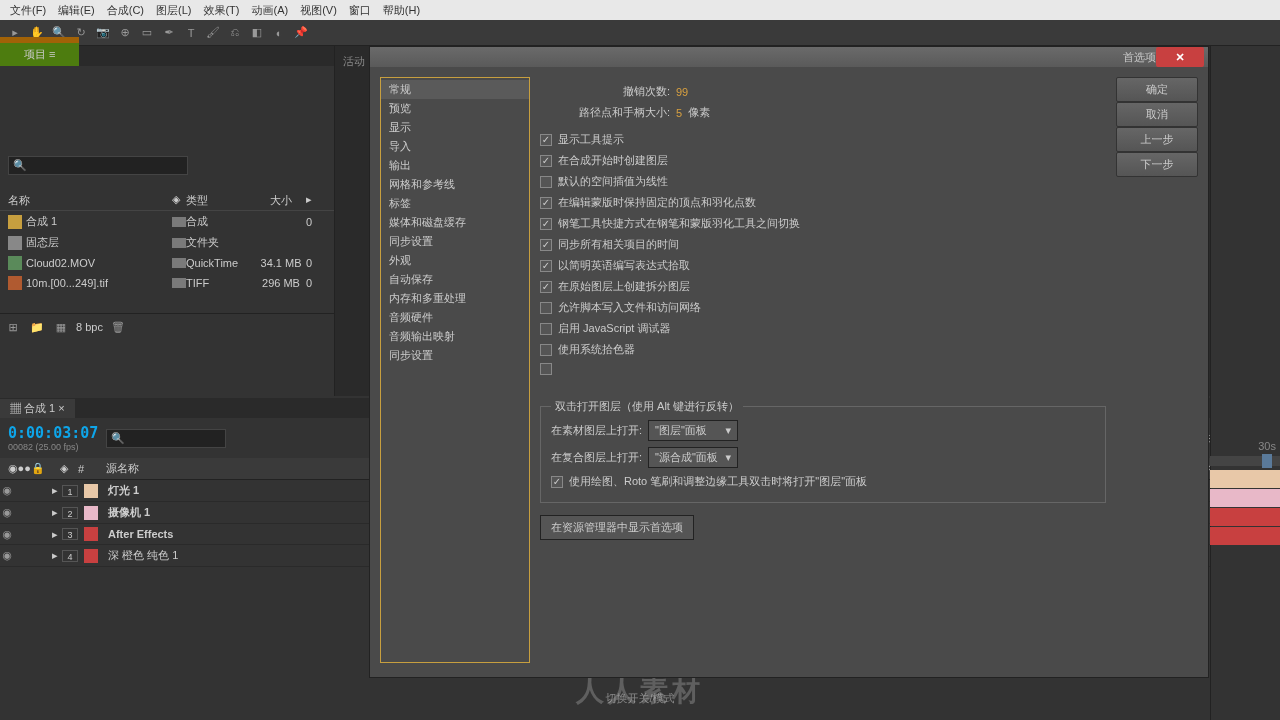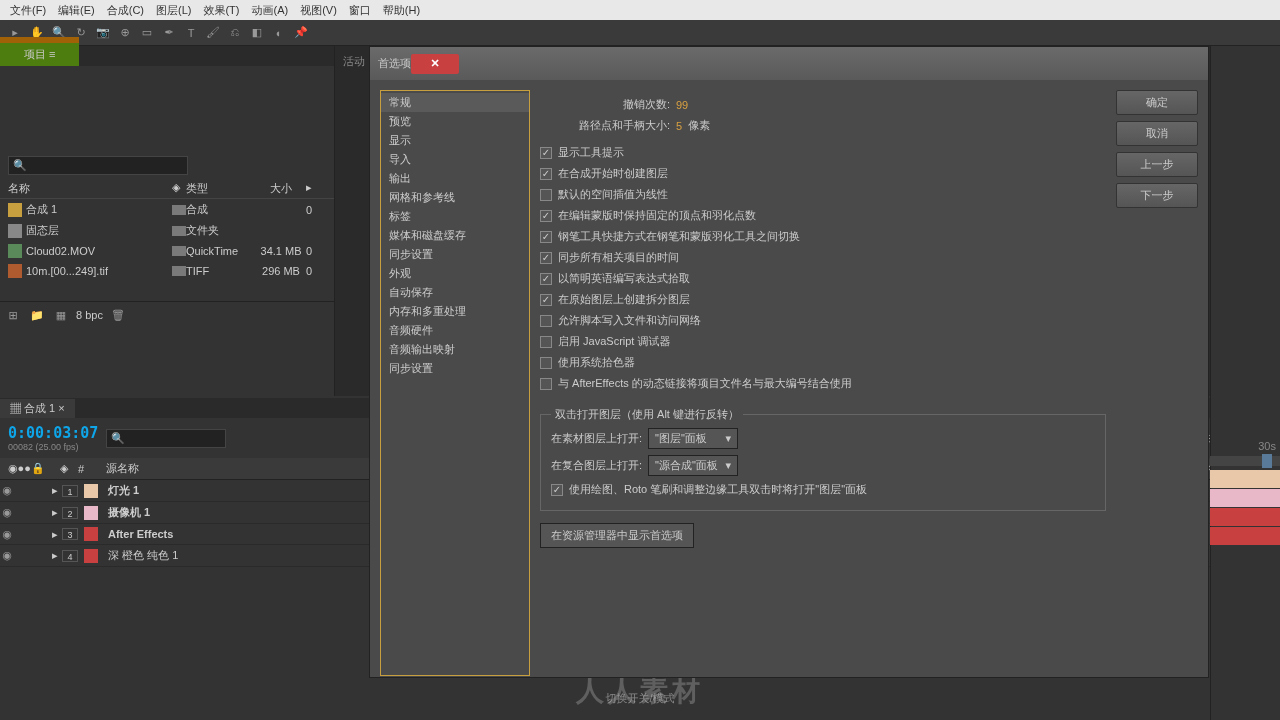--- a/index.html
+++ b/index.html
@@ -27,35 +27,35 @@
 .timecode{color:#0ea5e9;font-family:monospace;font-size:15px;font-weight:bold}
 .timecode-sub{color:#888;font-size:9px}
 .layer-header{background:#3a3a3a;padding:3px 8px;display:flex;align-items:center;gap:4px;border-bottom:1px solid #222}
 .layer-row{background:#333;padding:3px 0;display:flex;align-items:center;gap:2px;border-bottom:1px solid #2a2a2a}
 .eye{width:14px;text-align:center;color:#999}
 .layer-num{width:16px;height:12px;text-align:center;color:#ccc;border:1px solid #555;font-size:9px;line-height:12px}
 .color-sw{width:14px;height:14px;display:inline-block;margin:0 4px}
 .layer-name{flex:1;padding-left:4px}
 .switch-toggle{text-align:center;padding:4px;color:#888}
 .dialog-overlay{position:absolute;top:46px;left:369px;width:840px;height:632px;background:#4a4a4a;border:1px solid #222;z-index:100}
-.dialog-title{background:linear-gradient(#6a6a6a,#5a5a5a);height:33px;display:flex;align-items:center;justify-content:flex-start;padding:0 0 0 8px}
+.dialog-title{background:linear-gradient(#6a6a6a,#5a5a5a);height:20px;display:flex;align-items:center;justify-content:flex-end;padding:0 0 0 8px}
 .dialog-close{background:#c84040;width:48px;height:20px;display:flex;align-items:center;justify-content:center;color:#fff;font-weight:bold;cursor:pointer;border-radius:2px;margin-right:4px}
 .dialog-body{display:flex;padding:10px;gap:10px;height:calc(100% - 24px)}
 .cat-list{width:150px;border:1px solid #c79f3f;background:#4a4a4a;padding:2px 0}
 .cat-item{padding:2px 8px;cursor:pointer}
 .cat-item.sel{background:#5a5a5a}
 .settings-area{flex:1;padding:4px 0}
 .setting-row{display:flex;align-items:center;padding:3px 0;gap:6px}
 .setting-label{text-align:right;width:130px}
 .orange{color:#d8a040}
 .checkbox{width:12px;height:12px;border:1px solid #888;display:inline-flex;align-items:center;justify-content:center;background:#555}
 .checkbox.checked::after{content:"✓";color:#ccc;font-size:10px;line-height:10px}
-.dialog-buttons{display:flex;flex-direction:column;gap:6px}
+.dialog-buttons{display:flex;flex-direction:column;gap:0}
 .dlg-btn{background:linear-gradient(#666,#555);border:1px solid #333;padding:4px 0;width:82px;text-align:center;cursor:pointer;border-radius:2px}
-.section-box{border:1px solid #666;padding:10px;margin-top:20px;position:relative}
+.section-box{border:1px solid #666;padding:10px;margin-top:28px;position:relative}
 .section-title{position:absolute;top:-8px;left:10px;background:#4a4a4a;padding:0 4px}
 .dropdown{background:#555;border:1px solid #222;padding:2px 6px;display:inline-flex;align-items:center;gap:4px;min-width:90px;justify-content:space-between}
 .reveal-btn{background:#555;border:1px solid #222;padding:4px 10px;margin-top:12px;display:inline-block;cursor:pointer}
 .right-bg{position:absolute;right:0;top:46px;width:70px;height:674px;background:#333;border-left:1px solid #222}
 .right-track{position:absolute;right:0;top:440px;width:70px}
 .track-bar{height:18px;margin:1px 0}
 .search-box{background:#222;border:1px solid #444;padding:2px 4px;display:flex;align-items:center;gap:4px;width:180px;margin:4px 8px}
 .watermark{position:absolute;bottom:10px;left:50%;transform:translateX(-50%);font-size:28px;color:rgba(200,200,200,0.3);font-weight:bold;letter-spacing:4px}
 </style>
 </head>
@@ -91,21 +91,21 @@
 </div>
 
 <div class="main">
   <div class="project-panel">
     <div class="panel-tabrow">
         <div class="panel-tab">项目 ≡</div>
       </div>
     <div class="search-box" style="margin-top:90px">
       <span>🔍</span>
     </div>
-    <div class="project-header" style="margin-top:4px">
+    <div class="project-header" style="margin-top:16px">
       <div class="col-name">名称</div>
       <div style="width:14px">◈</div>
       <div class="col-type">类型</div>
       <div class="col-size">大小</div>
       <div class="col-media">▸</div>
     </div>
     <div id="proj-rows">
         <div class="project-row">
           <span class="proj-icon" style="background:#c79f3f"></span>
           <span class="col-name">合成 1</span>
@@ -303,21 +303,20 @@
           <div class="setting-row">
             <span class="checkbox"></span>
             <span>启用 JavaScript 调试器</span>
           </div>
           <div class="setting-row">
             <span class="checkbox"></span>
             <span>使用系统拾色器</span>
           </div>
           <div class="setting-row">
             <span class="checkbox"></span>
-            <span>与 AfterEffects 的动态链接将项目文件名与最大编号结合使用</span>
           </div>
         </div>
       <div class="section-box">
         <div class="section-title">双击打开图层（使用 Alt 键进行反转）</div>
         <div class="setting-row">
           <span>在素材图层上打开:</span>
           <div class="dropdown">
               <span>"图层"面板</span>
               <span>▾</span>
             </div>

